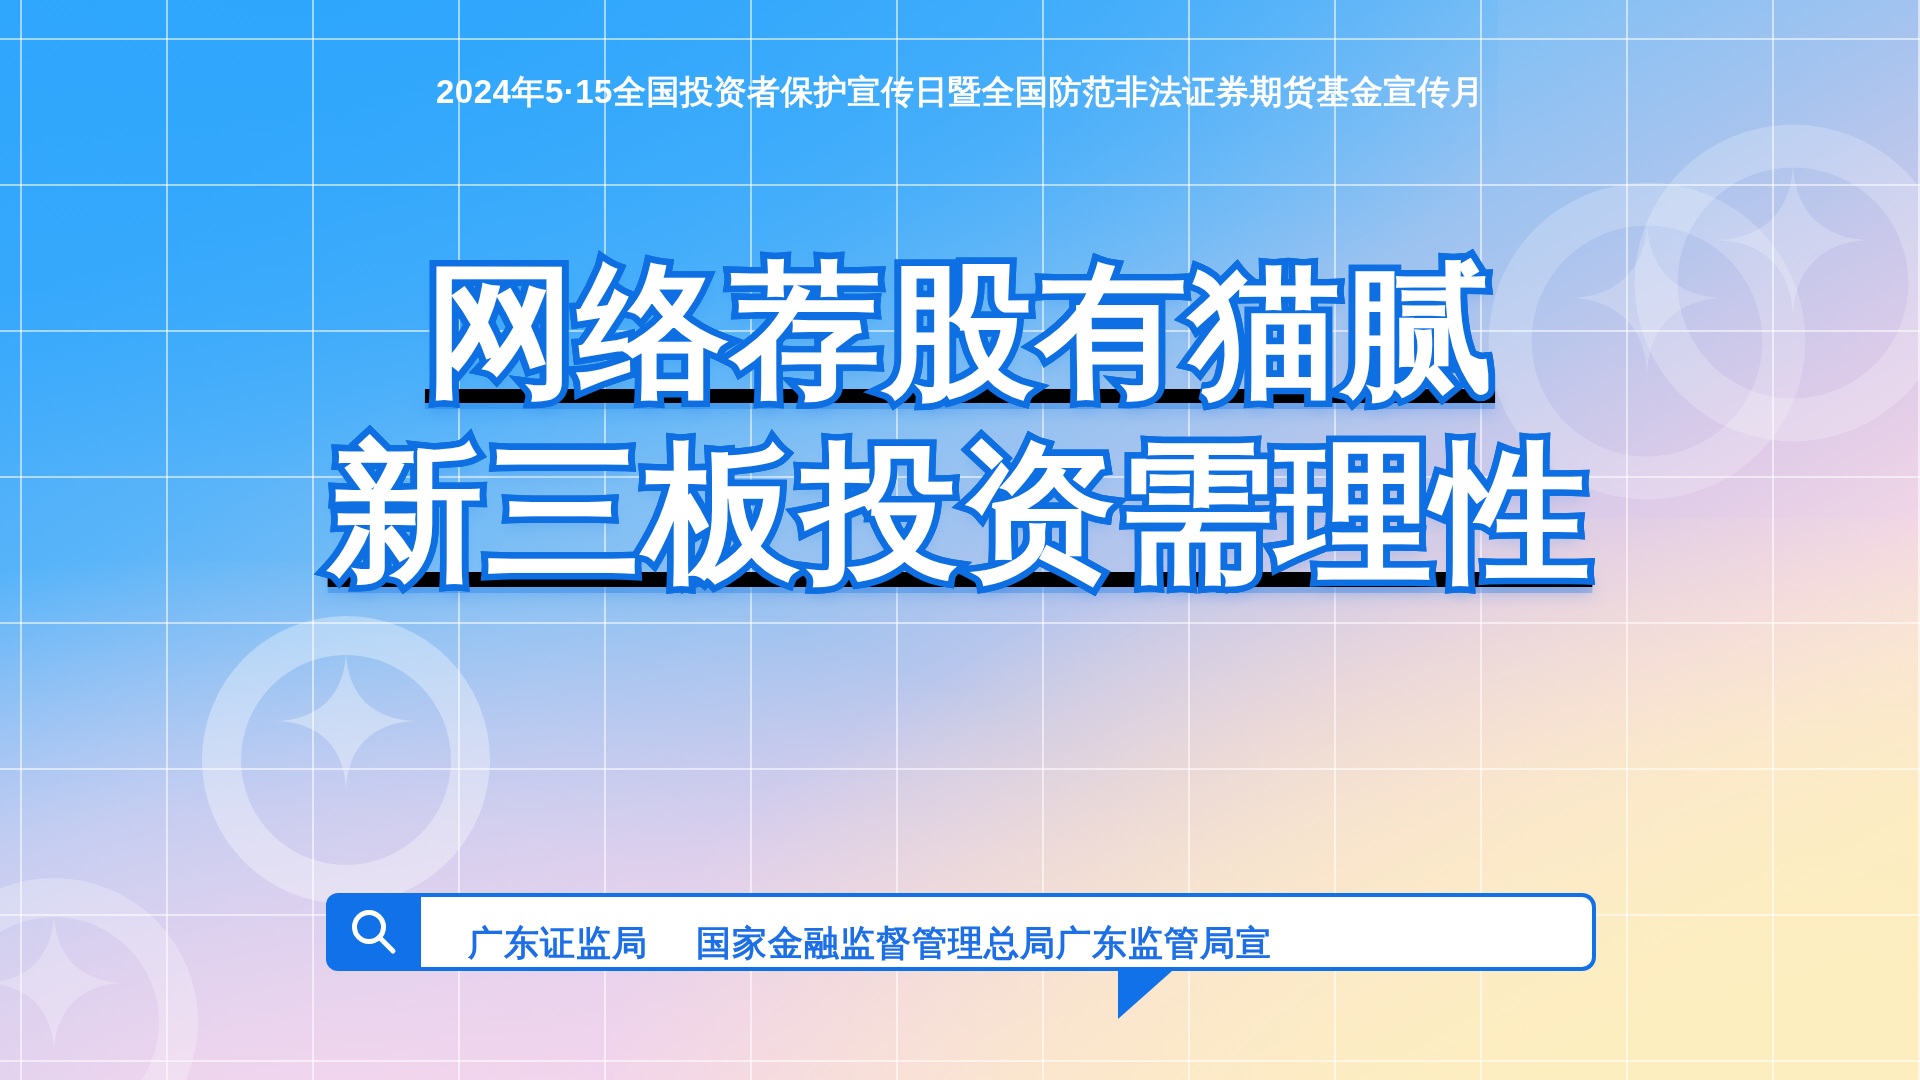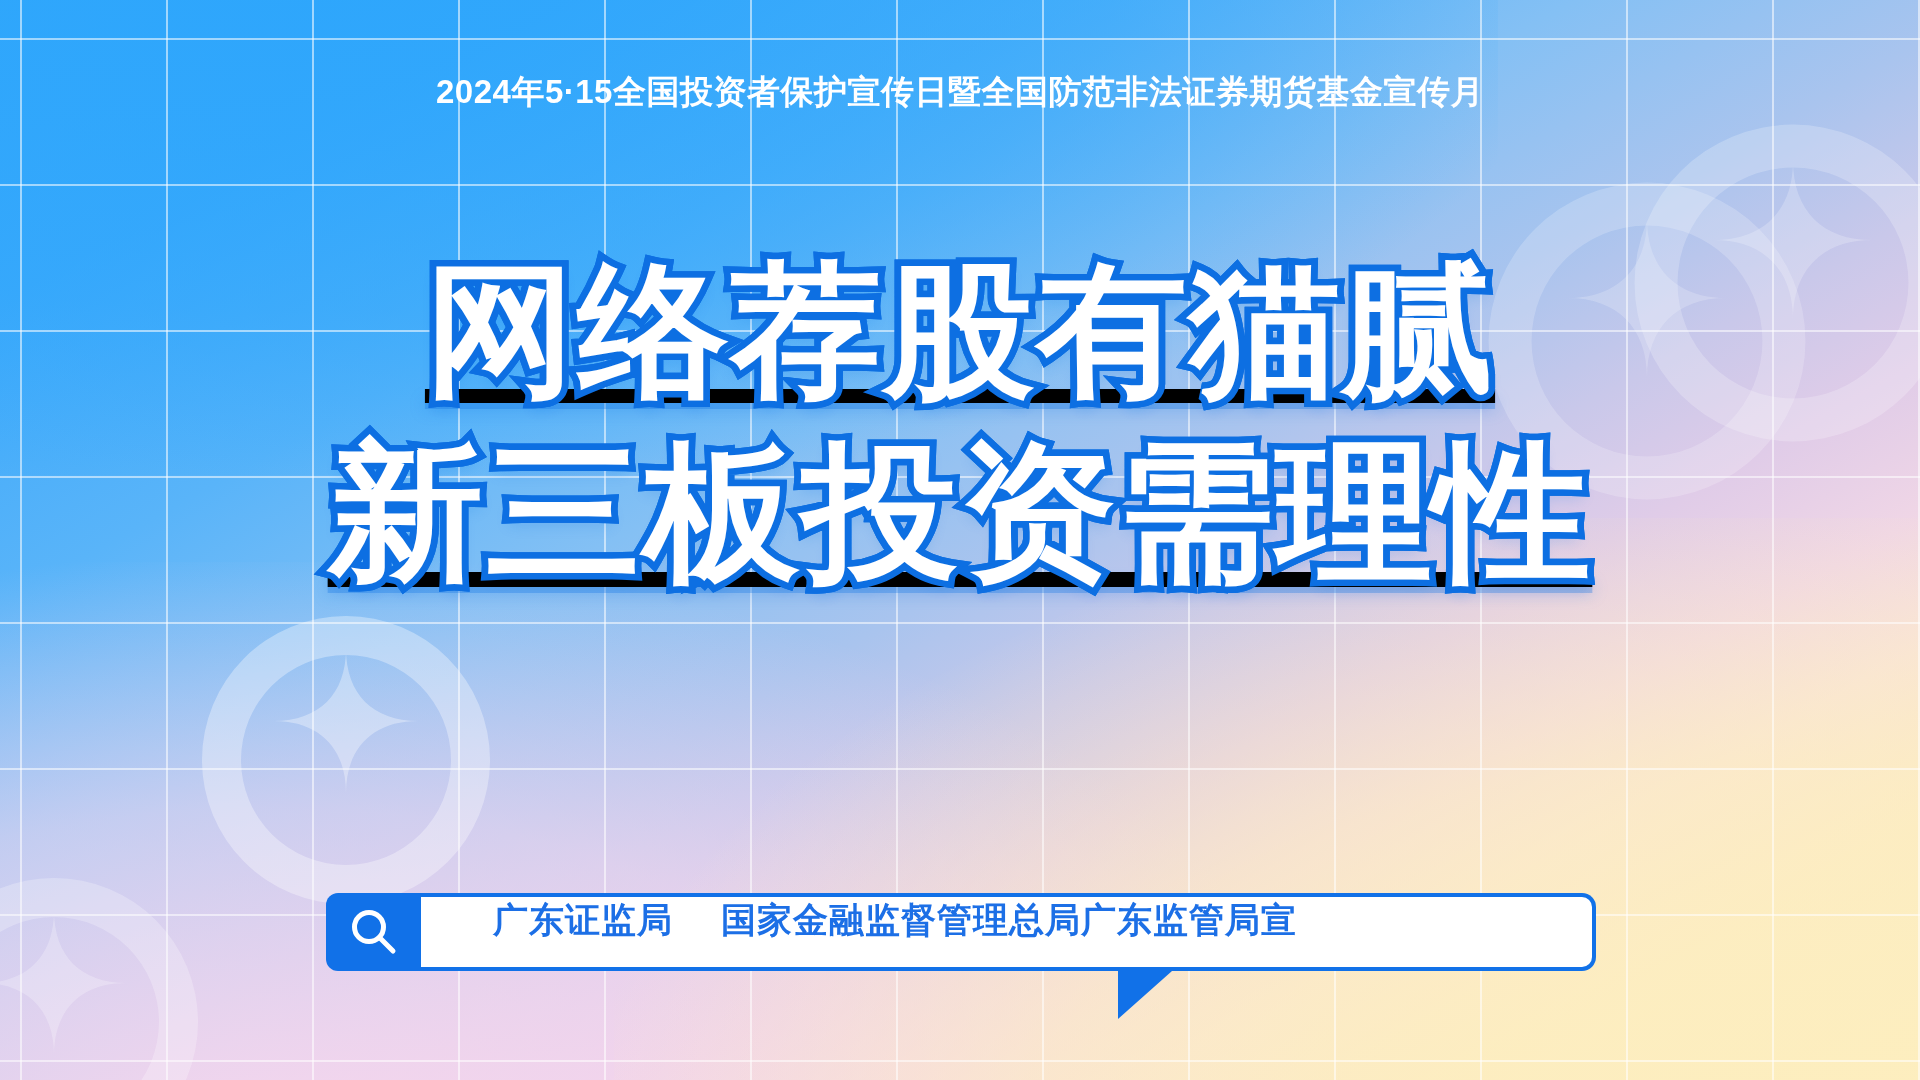--- a/index.html
+++ b/index.html
@@ -158,22 +158,22 @@
     justify-content: center;
   }
   .credit-icon svg { display: block; }
   .credit-box {
     flex: 1 1 auto;
     background: #ffffff;
     border: 4px solid #1171E8;
     border-left: none;
     border-radius: 0 14px 14px 0;
     display: flex;
-    align-items: flex-start;
-    padding-left: 72px;
+    align-items: flex-end;
+    padding-left: 47px;
   }
   .credit-text {
     color: #1C6FE6;
     font-size: 35px;
     font-weight: bold;
     letter-spacing: 1px;
     white-space: nowrap;
     font-family: "Liberation Sans", "DejaVu Sans", sans-serif;
   }
   .credit-sep { display: inline-block; width: 48px; }

